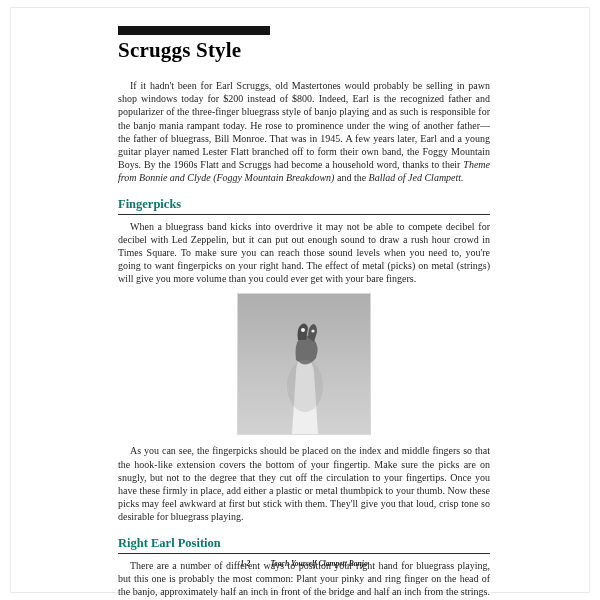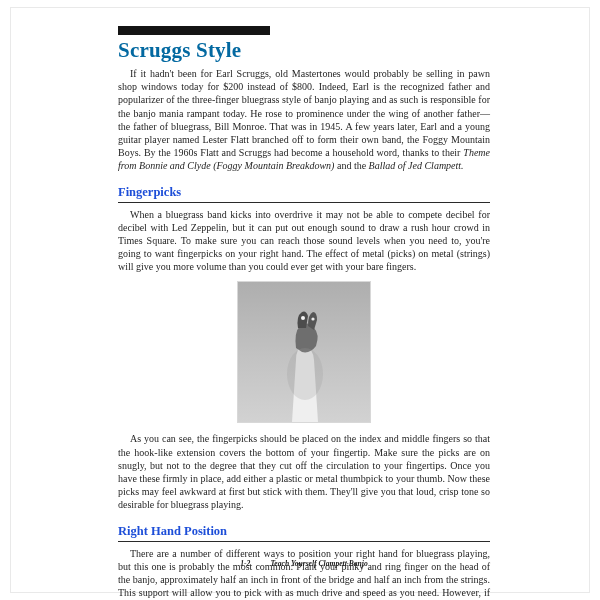--- a/index.html
+++ b/index.html
@@ -12,32 +12,32 @@
   }
   .sheet { position:absolute; inset:0; background:#ffffff; }
   .page-edge {
     position:absolute; left:10px; top:7px; right:10px; bottom:7px;
     border:1px solid #e9e9e9; pointer-events:none;
   }
   .content { position:absolute; left:118px; top:26px; width:372px; }
 
   .title-rule { width:152px; height:9px; background:#141414; }
   h1.page-title {
-    font-size:21px; font-weight:bold; margin:3px 0 4px 0;
-    letter-spacing:0.2px; color:#0369a1;
+    font-size:21px; font-weight:bold; margin:3px 0 16px 0;
+    letter-spacing:0.2px; color:#000000;
   }
 
   p.body {
     font-size:10px; line-height:1.32; text-align:justify;
     text-indent:12px; margin:0 0 5px 0; color:#252525;
   }
   p.body i { font-style:italic; }
 
   h2.section-heading {
-    font-size:12.5px; font-weight:bold; color:#1d4ed8;
+    font-size:12.5px; font-weight:bold; color:#0f766e;
     margin:12px 0 5px 0; padding-bottom:2px;
     border-bottom:1.3px solid #2a2a2a;
   }
 
   .photo-wrap {
     width:132px; height:140px; margin:9px auto 10px auto;
     box-shadow:0 0 0 1px #d8d8d8;
   }
   .photo-wrap svg { display:block; }
 
@@ -83,21 +83,21 @@
 
         <circle cx="65" cy="36" r="2" fill="#f5f5f5"></circle>
         <circle cx="75" cy="37" r="1.6" fill="#eaeaea"></circle>
 
         <ellipse cx="67" cy="92" rx="18" ry="26" fill="#9b9b9b" opacity="0.25"></ellipse>
       </svg>
     </div>
 
     <p class="body">As you can see, the fingerpicks should be placed on the index and middle fingers so that the hook-like extension covers the bottom of your fingertip. Make sure the picks are on snugly, but not to the degree that they cut off the circulation to your fingertips. Once you have these firmly in place, add either a plastic or metal thumbpick to your thumb. Now these picks may feel awkward at first but stick with them. They'll give you that loud, crisp tone so desirable for bluegrass playing.</p>
 
-    <h2 class="section-heading">Right Hand Position</h2>
+    <h2 class="section-heading">Right Earl Position</h2>
     <p class="body">There are a number of different ways to position your right hand for bluegrass playing, but this one is probably the most common: Plant your pinky and ring finger on the head of the banjo, approximately half an inch in front of the bridge and half an inch from the strings. This support will allow you to pick with as much drive and speed as you need. However, if your tendons won't cooperate and you find it impossible to keep both fingers down, opt for the one finger that feels most comfortable.</p>
 
   </div>
 
   <div class="footer">
     <span class="pg">1-2</span><span>Teach Yourself Clampett Banjo</span>
   </div>
 </div>
 
 </body></html>

